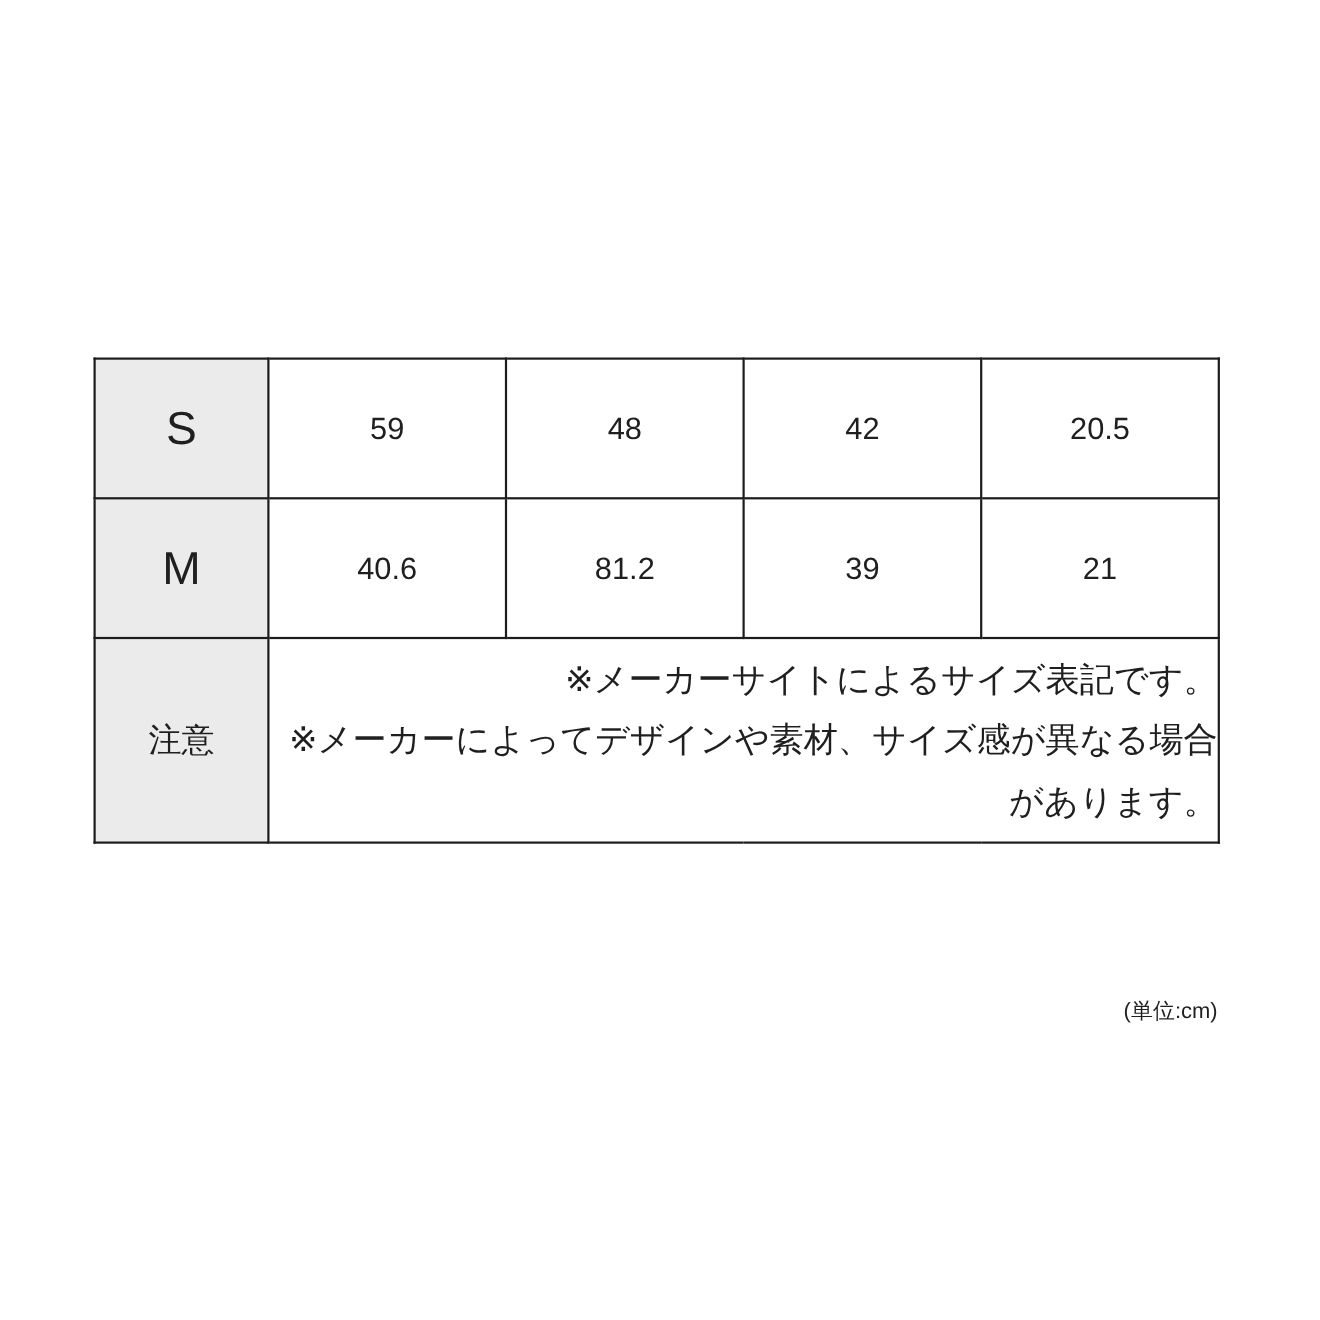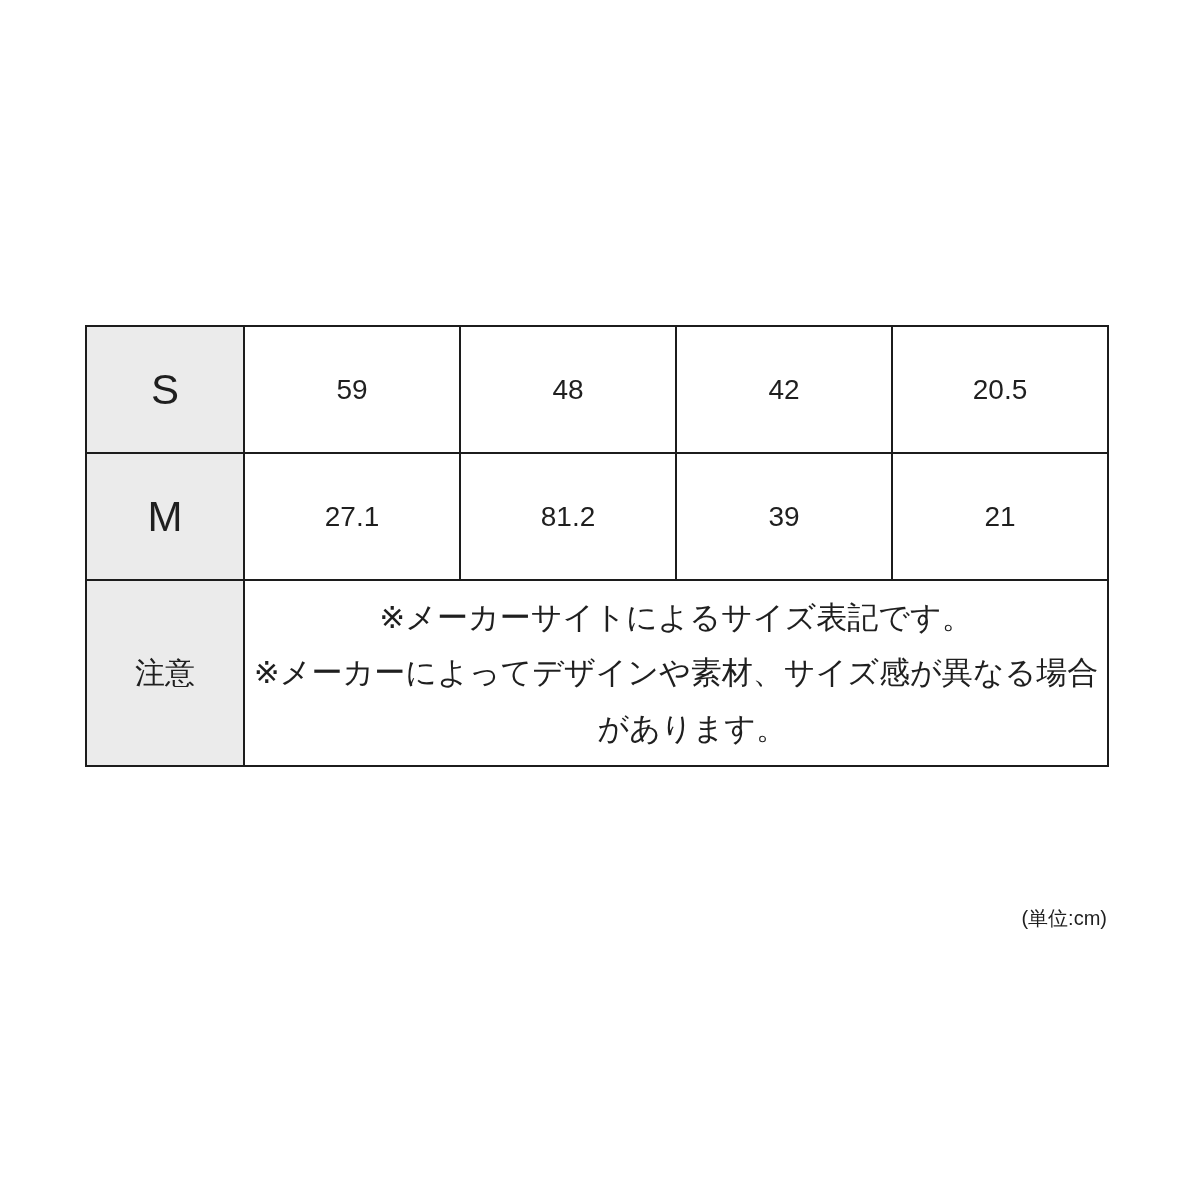--- a/index.html
+++ b/index.html
@@ -39,20 +39,21 @@
   .note-row .row-label { font-size: 30px; }
   .note-cell {
     text-align: left;
     padding: 8px 18px 8px 22px;
     font-size: 31px;
     line-height: 1.78;
   }
   .note-line {
     padding-left: 1.05em;
     text-indent: -1.05em;
+    text-align: right;
   }
   .unit-note {
     position: absolute;
     top: 905px;
     right: 93px;
     font-size: 20px;
   }
 </style>
 </head>
 <body>
@@ -68,21 +69,21 @@
   <tbody>
     <tr class="data-row">
       <td class="shaded row-label">S</td>
       <td class="value-cell">59</td>
       <td class="value-cell">48</td>
       <td class="value-cell">42</td>
       <td class="value-cell">20.5</td>
     </tr>
     <tr class="data-row">
       <td class="shaded row-label">M</td>
-      <td class="value-cell">27.1</td>
+      <td class="value-cell">40.6</td>
       <td class="value-cell">81.2</td>
       <td class="value-cell">39</td>
       <td class="value-cell">21</td>
     </tr>
     <tr class="note-row">
       <td class="shaded row-label">注意</td>
       <td class="note-cell" colspan="4">
         <div class="note-line">※メーカーサイトによるサイズ表記です。</div>
         <div class="note-line">※メーカーによってデザインや素材、サイズ感が異なる場合があります。</div>
       </td>

